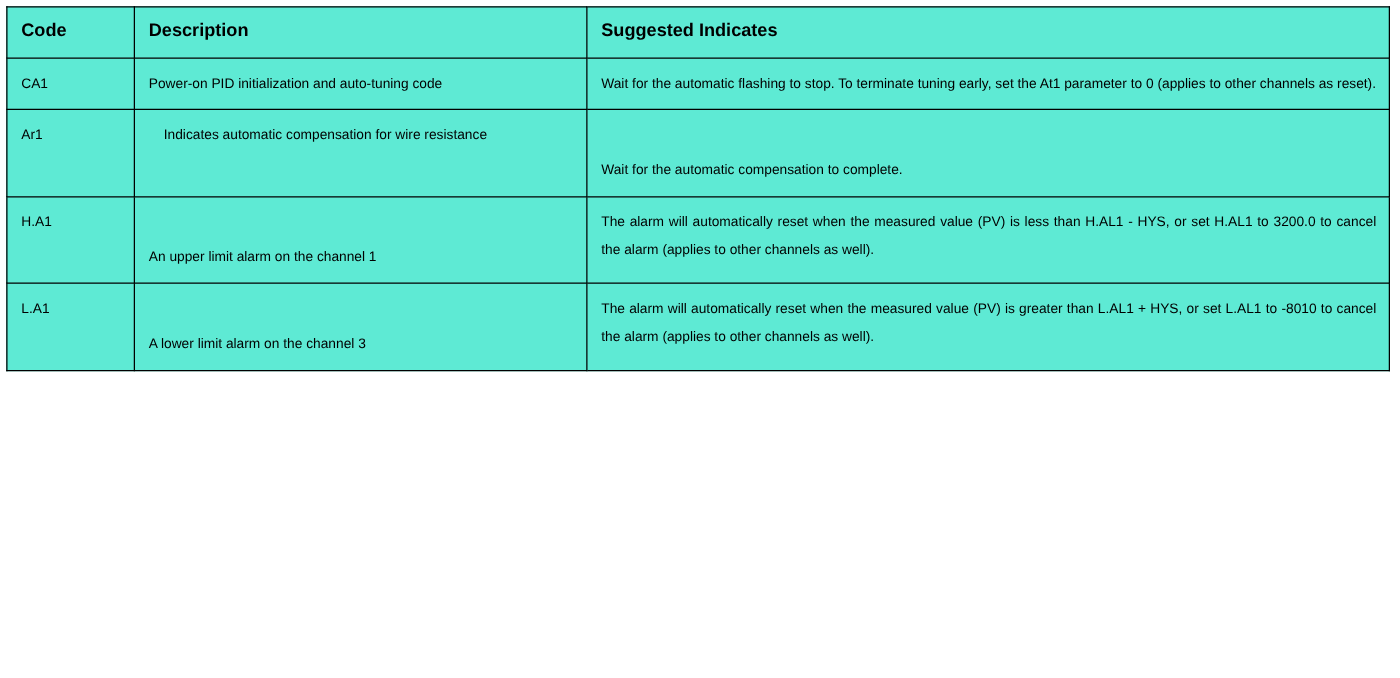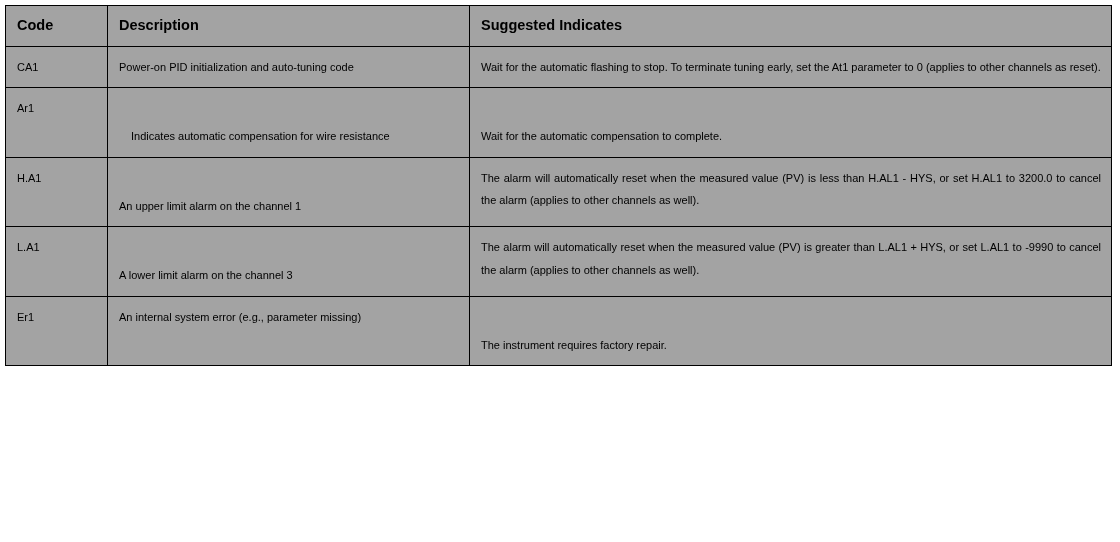--- a/index.html
+++ b/index.html
@@ -19,21 +19,21 @@
     position: absolute;
     left: 5px;
     top: 5px;
     width: 1108px;
   }
 
   table.code-table {
     border-collapse: collapse;
     table-layout: fixed;
     width: 1016px;
-    background: #a3a3a3;
+    background: #5eead4;
   }
 
   table.code-table td,
   table.code-table th {
     border: 1.3px solid #000000;
     vertical-align: top;
     padding: 9px 10px 9px 11px;
     font-size: 11px;
     line-height: 2.05;
     font-weight: normal;
@@ -63,21 +63,20 @@
   td.cell-desc p,
   td.cell-resp p {
     margin: 0;
     text-align: justify;
     text-justify: inter-word;
     hyphens: none;
   }
 
   td.cell-desc p.indented {
     text-indent: 12px;
-    margin-top: 28px;
   }
 
   
   td.cell-desc p.no-justify,
   td.cell-resp p.no-justify {
     text-align: left;
     margin-top: 28px;
   }
 
   b, strong { font-weight: normal; }
@@ -126,27 +125,18 @@
           <td class="cell-resp">
             <p><span>The alarm will automatically reset when the measured value (</span><b>PV</b><span>) is less than </span><b>H.AL1 - HYS</b><span>, or set </span><b>H.AL1</b><span> to </span><b>3200.0</b><span> to cancel the alarm (applies to other channels as well).</span></p>
           </td>
         </tr>
         <tr>
           <td class="cell-code">L.A1</td>
           <td class="cell-desc">
             <p class="no-justify">A lower limit alarm on the channel 3</p>
           </td>
           <td class="cell-resp">
-            <p><span>The alarm will automatically reset when the measured value (</span><b>PV</b><span>) is greater than </span><b>L.AL1 + HYS</b><span>, or set </span><b>L.AL1</b><span> to </span><b>-9990</b><span> to cancel the alarm (applies to other channels as well).</span></p>
-          </td>
-        </tr>
-        <tr>
-          <td class="cell-code">Er1</td>
-          <td class="cell-desc">
-            <p>An internal system error (e.g., parameter missing)</p>
-          </td>
-          <td class="cell-resp">
-            <p class="no-justify"><span>The instrument requires factory repair.</span></p>
+            <p><span>The alarm will automatically reset when the measured value (</span><b>PV</b><span>) is greater than </span><b>L.AL1 + HYS</b><span>, or set </span><b>L.AL1</b><span> to </span><b>-8010</b><span> to cancel the alarm (applies to other channels as well).</span></p>
           </td>
         </tr>
       </tbody>
   </table>
 </div>
 
 </body></html>

